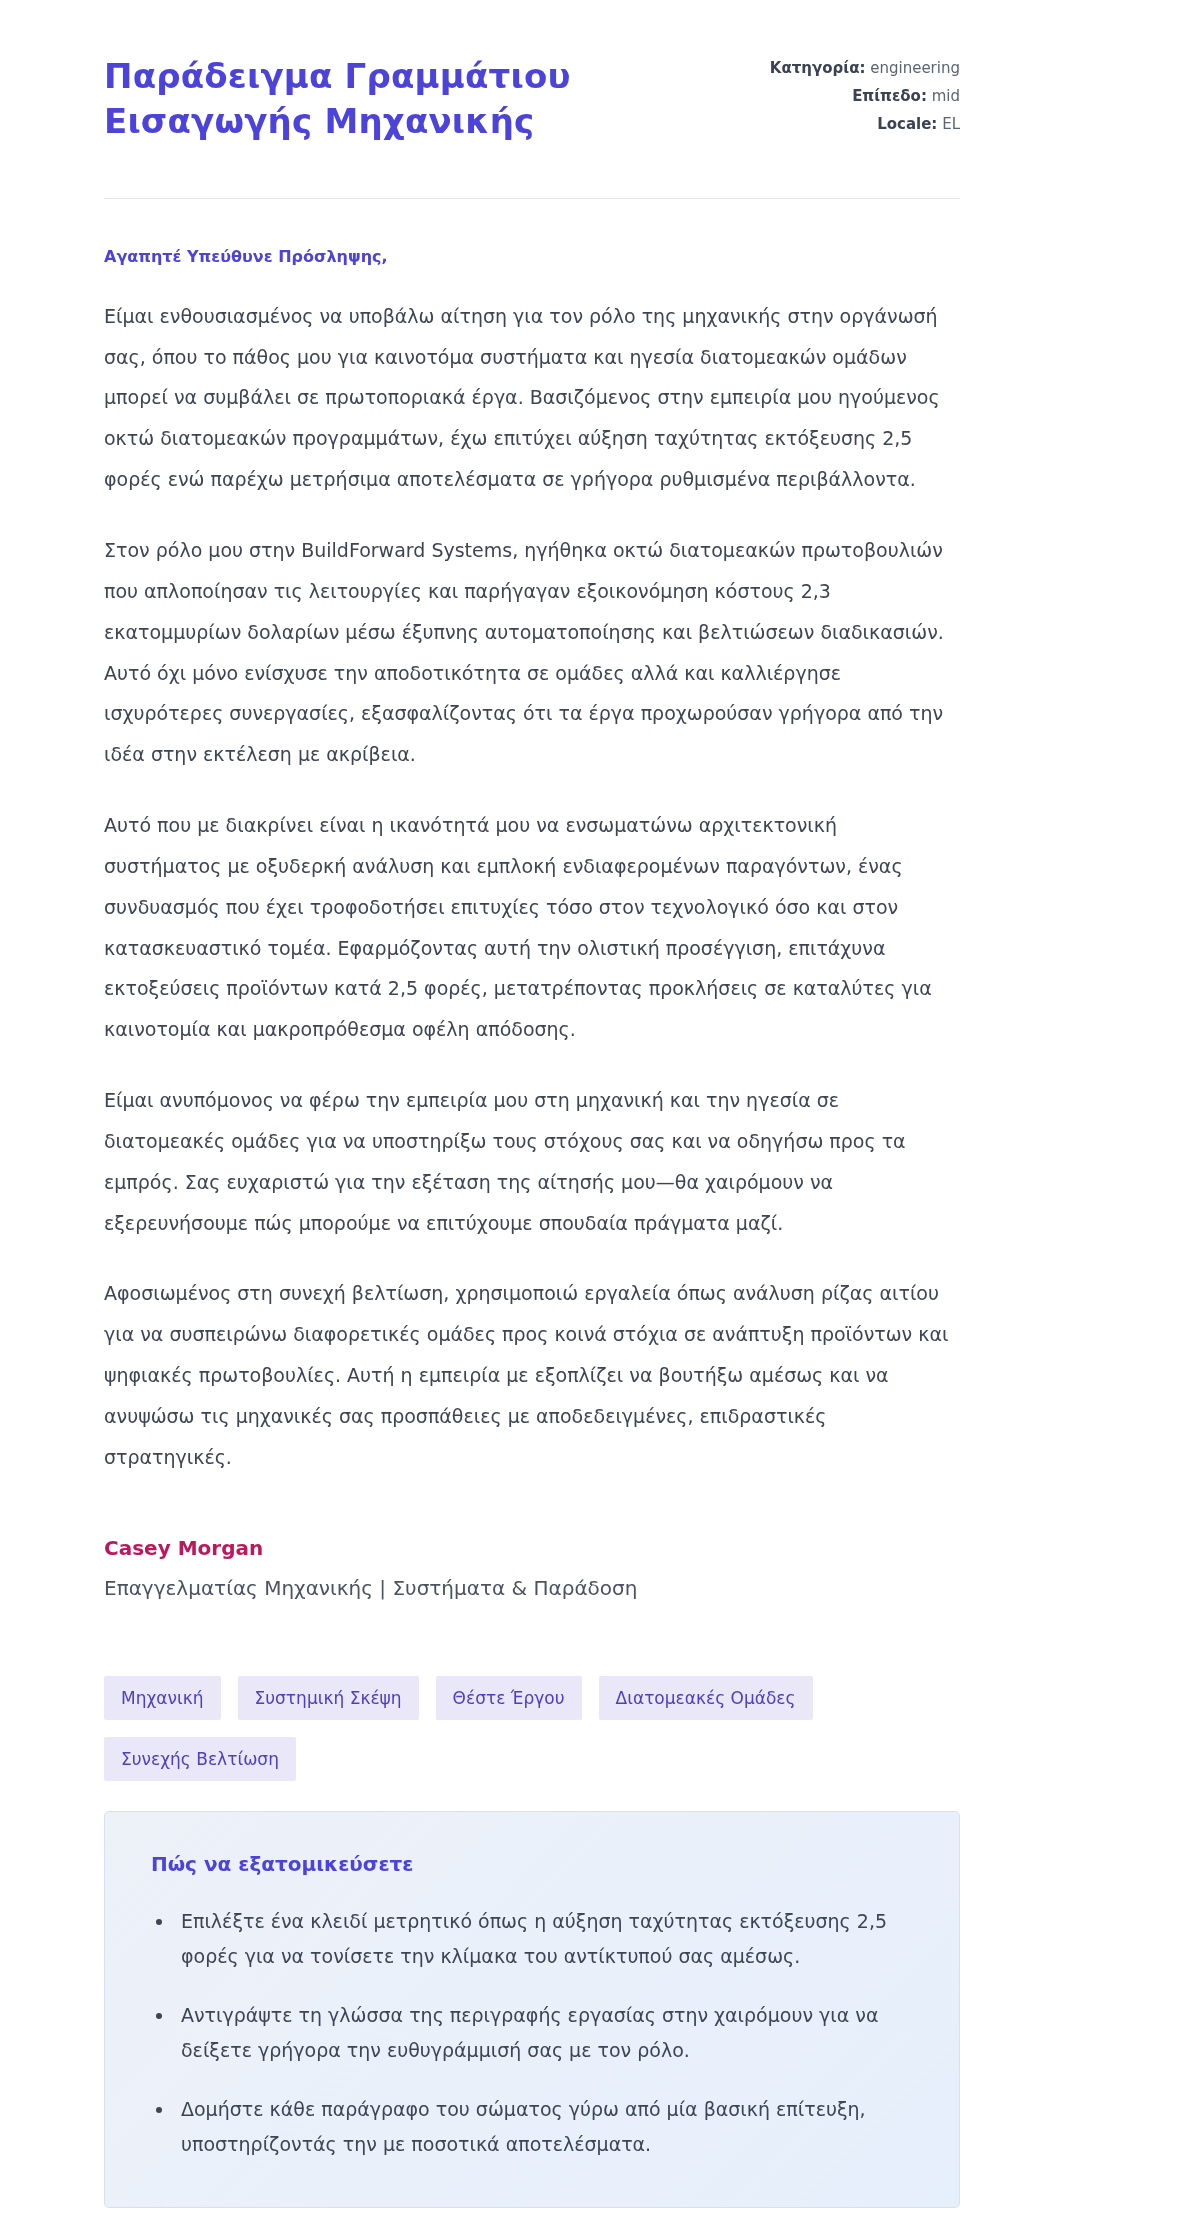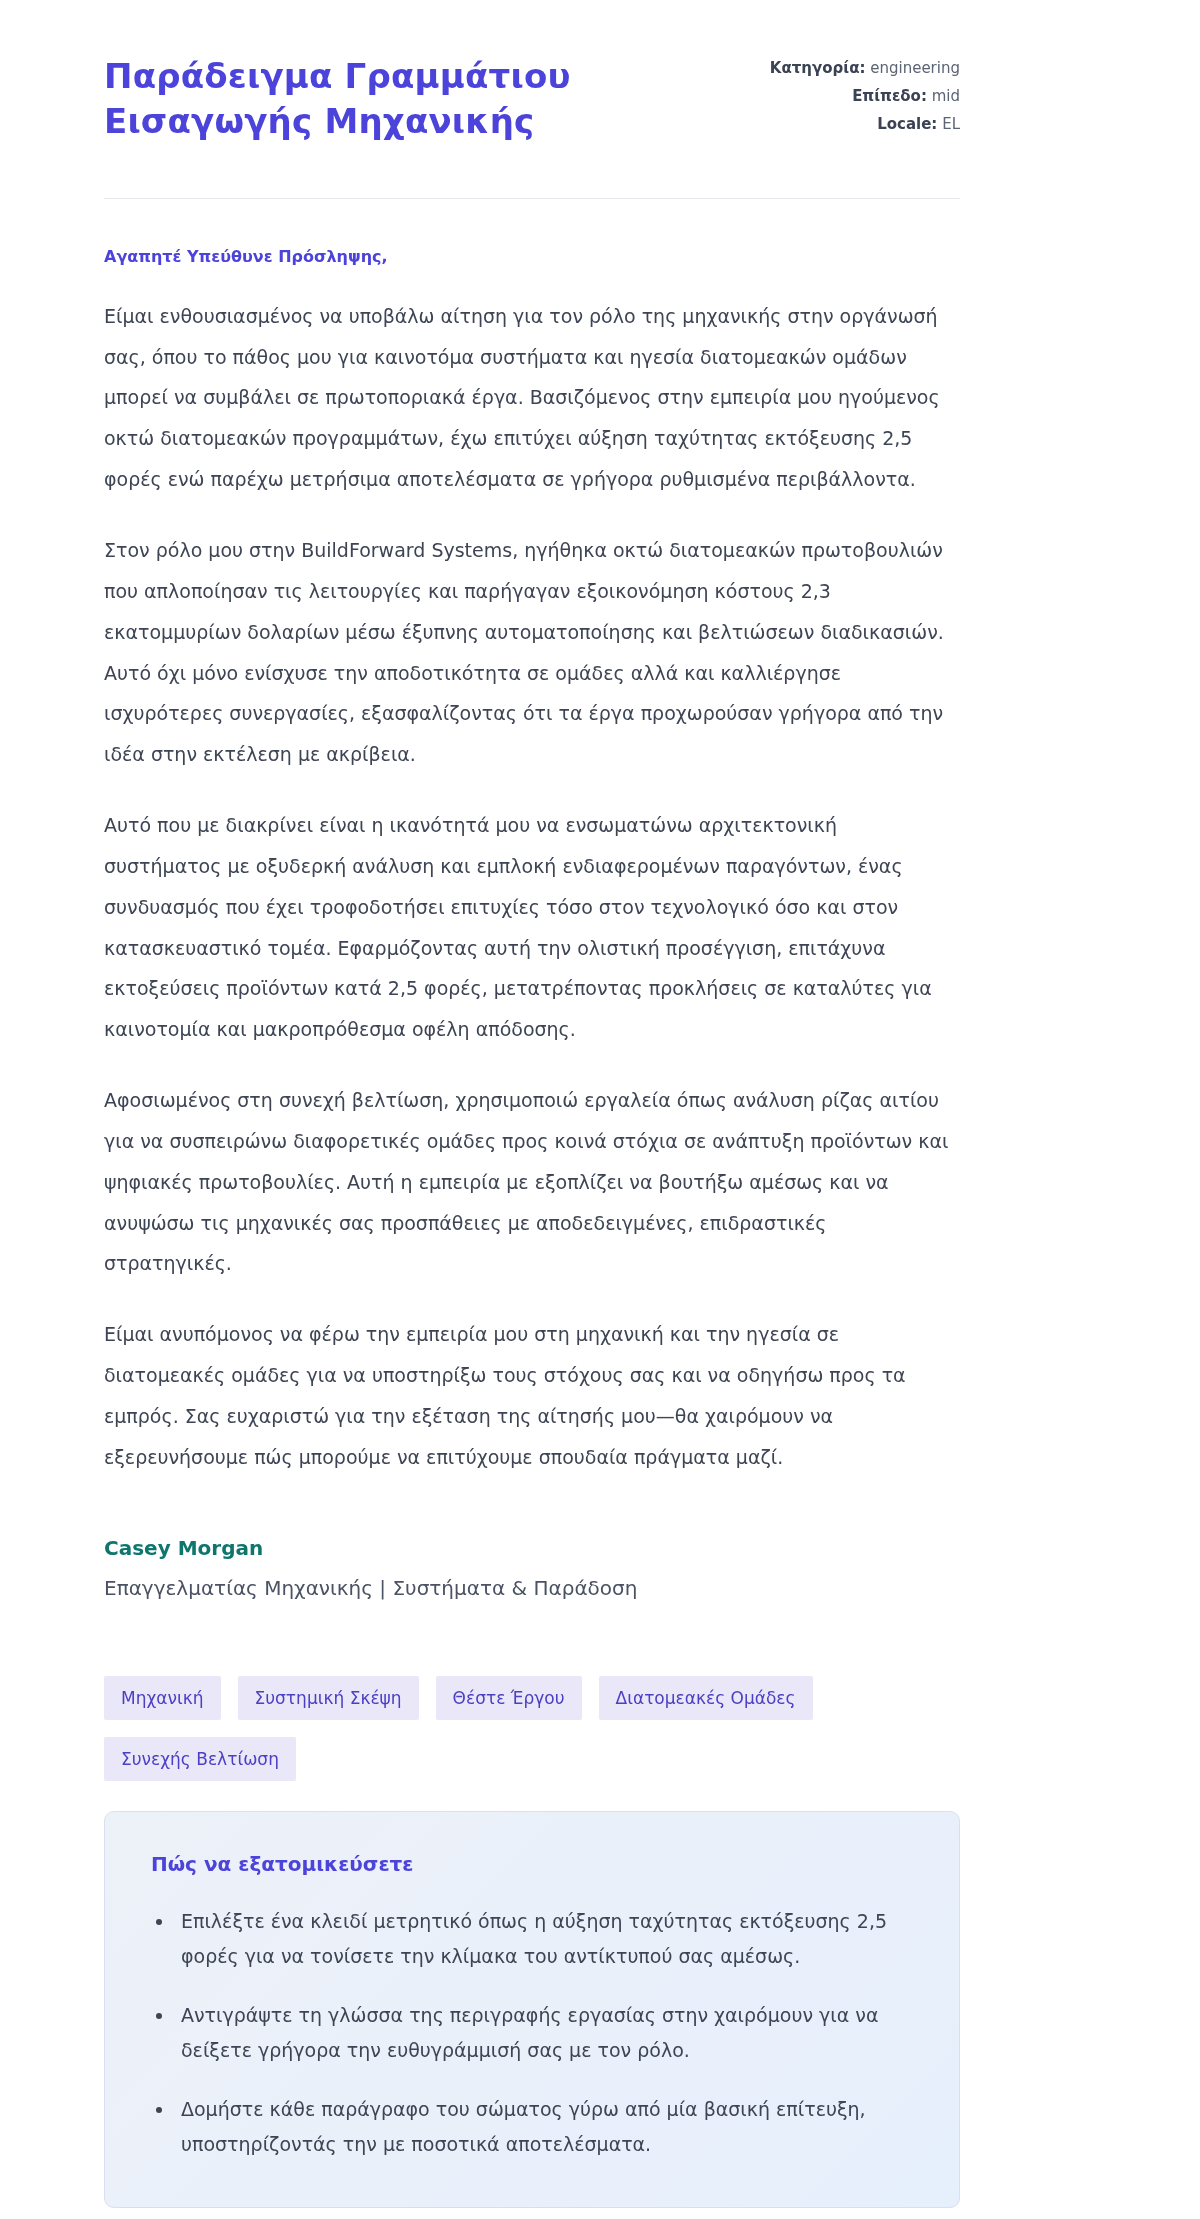--- a/index.html
+++ b/index.html
@@ -74,21 +74,21 @@
   .para{
     margin:30px 0 0 0;
     font-size:19px;
     line-height:2.15;
     color:var(--body-text);
   }
   .sig-name{
     margin:58px 0 0 0;
     font-size:20px;
     font-weight:bold;
-    color:#0f766e;
+    color:#be185d;
   }
   .sig-title{
     margin:16px 0 0 0;
     font-size:20px;
     color:#4a5263;
   }
   
   .tags{
     margin-top:76px;
     display:flex;
@@ -102,21 +102,21 @@
     font-size:17px;
     padding:12px 17px;
     border-radius:2px;
     white-space:nowrap;
   }
   
   .tips{
     margin-top:30px;
     background:linear-gradient(135deg,#edf1f8 0%,#e9f0fb 60%,#e6effc 100%);
     border:1px solid var(--tips-border);
-    border-radius:10px;
+    border-radius:5px;
     padding:40px 44px 44px 46px;
   }
   .tips-heading{
     margin:0 0 28px 0;
     font-size:20px;
     font-weight:bold;
     color:var(--accent);
   }
   .tips-list{
     margin:0;
@@ -153,22 +153,22 @@
     </aside>
   </header>
 
   <hr class="divider">
 
   <main>
     <p class="greeting">Αγαπητέ Υπεύθυνε Πρόσληψης,</p>
     <p class="para">Είμαι ενθουσιασμένος να υποβάλω αίτηση για τον ρόλο της μηχανικής στην οργάνωσή σας, όπου το πάθος μου για καινοτόμα συστήματα και ηγεσία διατομεακών ομάδων μπορεί να συμβάλει σε πρωτοποριακά έργα. Βασιζόμενος στην εμπειρία μου ηγούμενος οκτώ διατομεακών προγραμμάτων, έχω επιτύχει αύξηση ταχύτητας εκτόξευσης 2,5 φορές ενώ παρέχω μετρήσιμα αποτελέσματα σε γρήγορα ρυθμισμένα περιβάλλοντα.</p>
     <p class="para">Στον ρόλο μου στην BuildForward Systems, ηγήθηκα οκτώ διατομεακών πρωτοβουλιών που απλοποίησαν τις λειτουργίες και παρήγαγαν εξοικονόμηση κόστους 2,3 εκατομμυρίων δολαρίων μέσω έξυπνης αυτοματοποίησης και βελτιώσεων διαδικασιών. Αυτό όχι μόνο ενίσχυσε την αποδοτικότητα σε ομάδες αλλά και καλλιέργησε ισχυρότερες συνεργασίες, εξασφαλίζοντας ότι τα έργα προχωρούσαν γρήγορα από την ιδέα στην εκτέλεση με ακρίβεια.</p>
     <p class="para">Αυτό που με διακρίνει είναι η ικανότητά μου να ενσωματώνω αρχιτεκτονική συστήματος με οξυδερκή ανάλυση και εμπλοκή ενδιαφερομένων παραγόντων, ένας συνδυασμός που έχει τροφοδοτήσει επιτυχίες τόσο στον τεχνολογικό όσο και στον κατασκευαστικό τομέα. Εφαρμόζοντας αυτή την ολιστική προσέγγιση, επιτάχυνα εκτοξεύσεις προϊόντων κατά 2,5 φορές, μετατρέποντας προκλήσεις σε καταλύτες για καινοτομία και μακροπρόθεσμα οφέλη απόδοσης.</p>
+    <p class="para">Είμαι ανυπόμονος να φέρω την εμπειρία μου στη μηχανική και την ηγεσία σε διατομεακές ομάδες για να υποστηρίξω τους στόχους σας και να οδηγήσω προς τα εμπρός. Σας ευχαριστώ για την εξέταση της αίτησής μου—θα χαιρόμουν να εξερευνήσουμε πώς μπορούμε να επιτύχουμε σπουδαία πράγματα μαζί.</p>
     <p class="para">Αφοσιωμένος στη συνεχή βελτίωση, χρησιμοποιώ εργαλεία όπως ανάλυση ρίζας αιτίου για να συσπειρώνω διαφορετικές ομάδες προς κοινά στόχια σε ανάπτυξη προϊόντων και ψηφιακές πρωτοβουλίες. Αυτή η εμπειρία με εξοπλίζει να βουτήξω αμέσως και να ανυψώσω τις μηχανικές σας προσπάθειες με αποδεδειγμένες, επιδραστικές στρατηγικές.</p>
-    <p class="para">Είμαι ανυπόμονος να φέρω την εμπειρία μου στη μηχανική και την ηγεσία σε διατομεακές ομάδες για να υποστηρίξω τους στόχους σας και να οδηγήσω προς τα εμπρός. Σας ευχαριστώ για την εξέταση της αίτησής μου—θα χαιρόμουν να εξερευνήσουμε πώς μπορούμε να επιτύχουμε σπουδαία πράγματα μαζί.</p>
     <p class="sig-name">Casey Morgan</p>
     <p class="sig-title">Επαγγελματίας Μηχανικής | Συστήματα &amp; Παράδοση</p>
   </main>
 
   <div class="tags">
     <span class="tag">Μηχανική</span>
     <span class="tag">Συστημική Σκέψη</span>
     <span class="tag">Θέστε Έργου</span>
     <span class="tag">Διατομεακές Ομάδες</span>
     <span class="tag">Συνεχής Βελτίωση</span>

